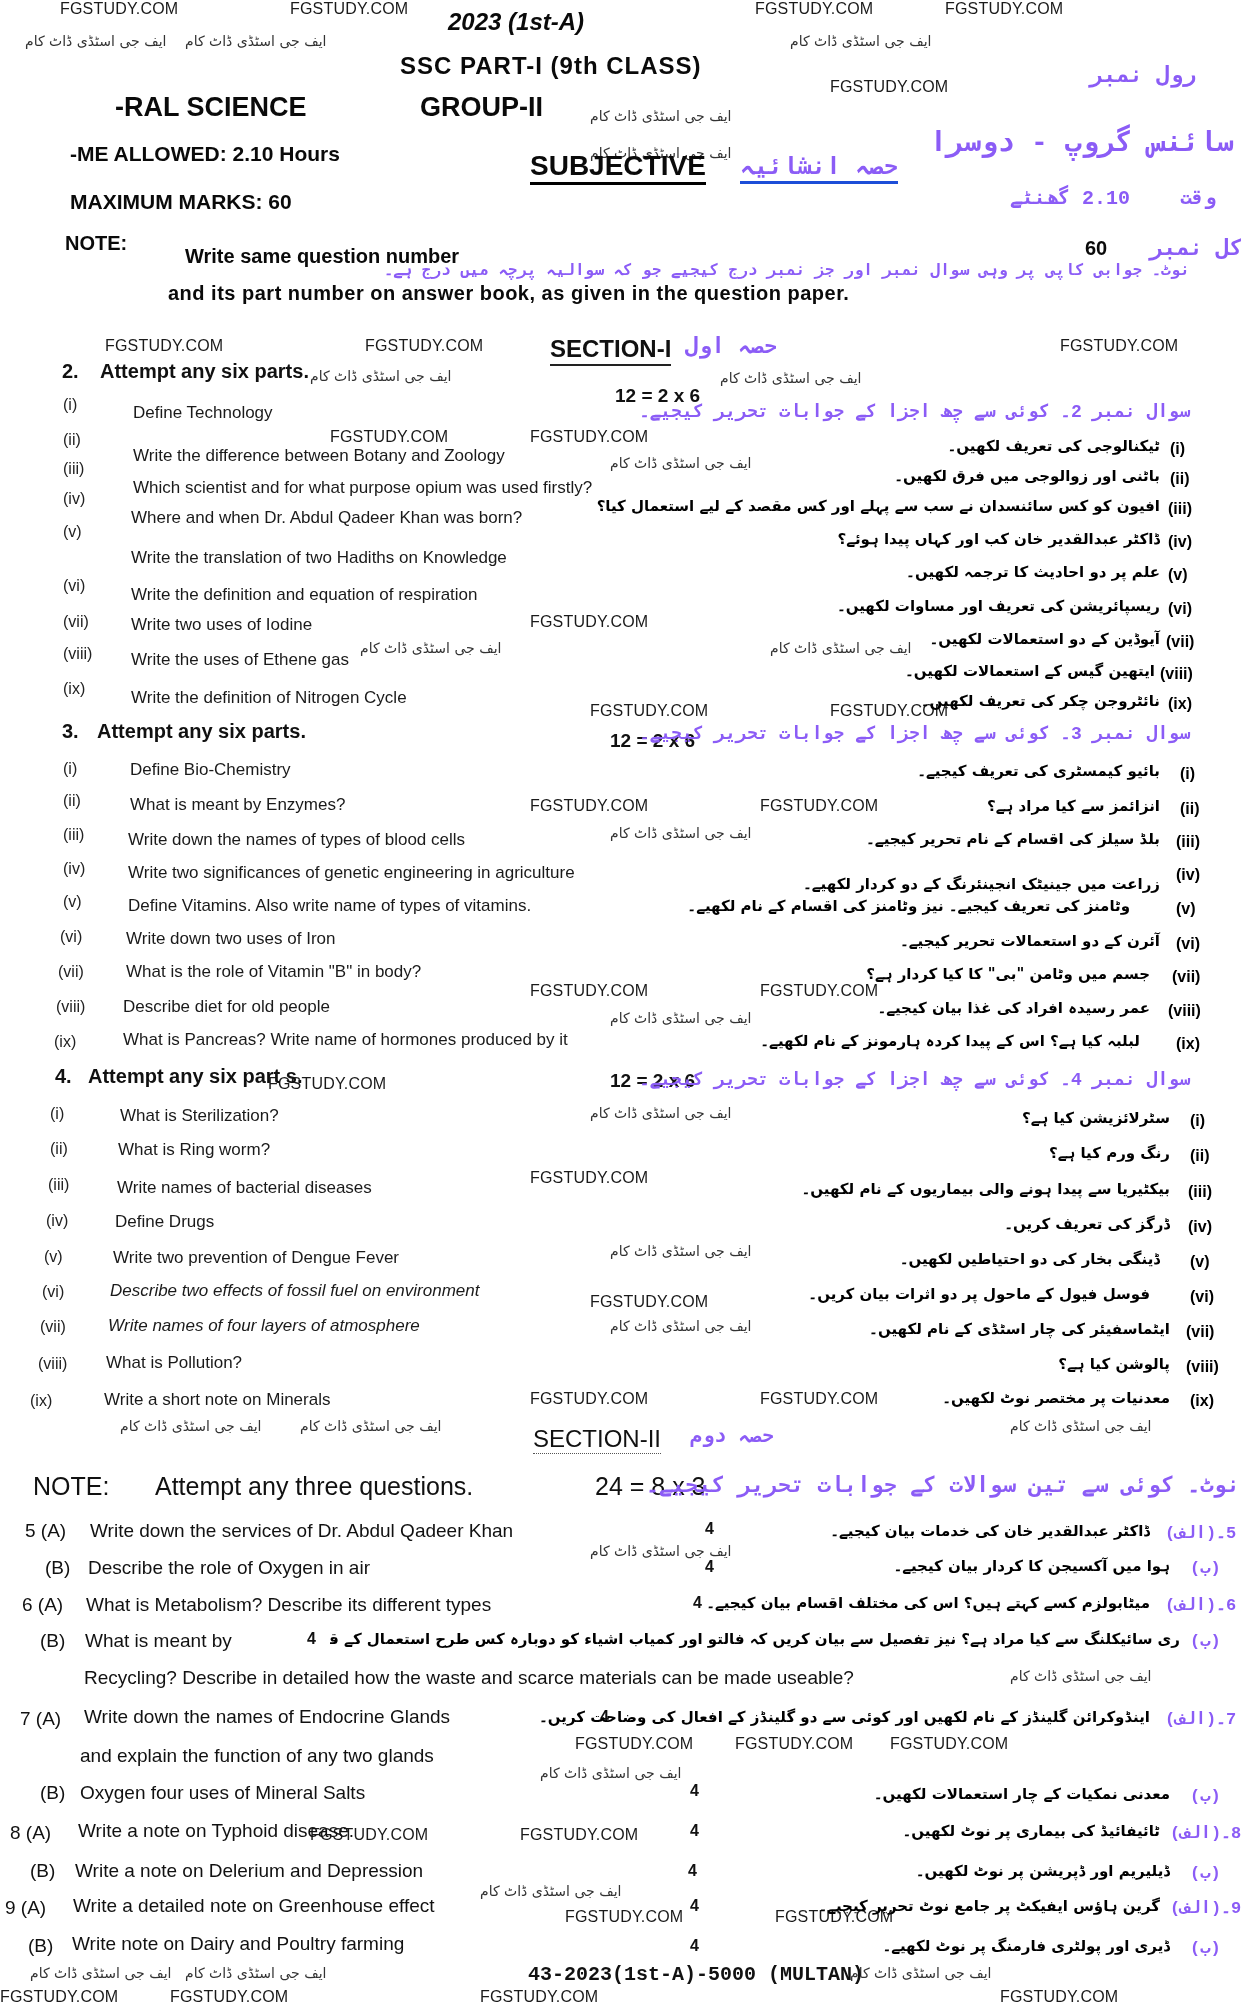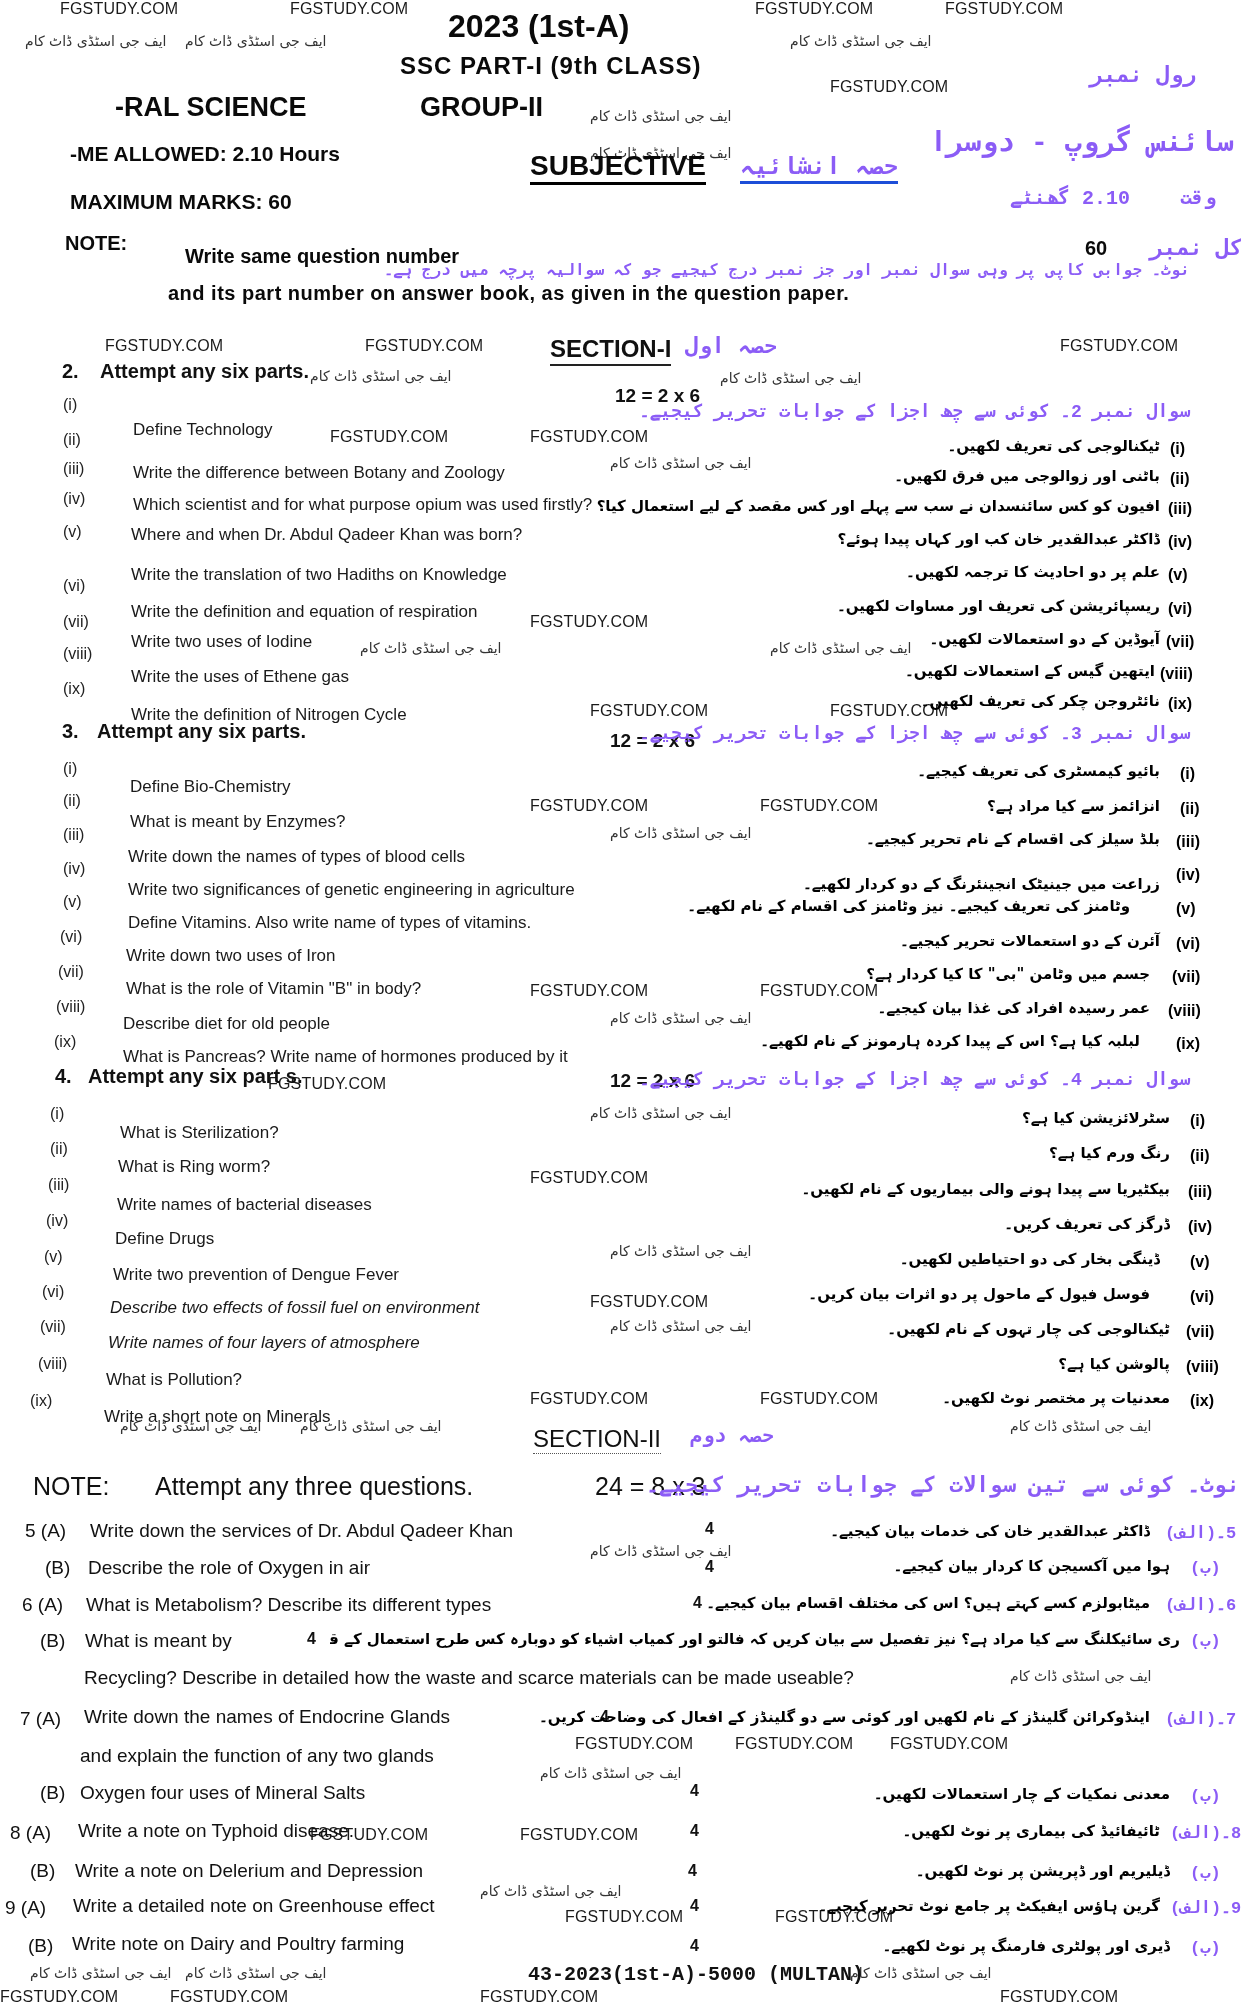--- a/index.html
+++ b/index.html
@@ -8,21 +8,21 @@
     font-family: "Liberation Sans", sans-serif; color: #111111;
   }
   .abs { position: absolute; white-space: nowrap; }
   .wm { font-family: "Liberation Sans", sans-serif; font-size: 16px; color: #1a1a1a; letter-spacing: 0.2px; }
   .urdu-wm { font-family: "DejaVu Sans", sans-serif; font-size: 14px; color: #333; direction: rtl; }
   .hdr-bold { font-family: "Liberation Sans", sans-serif; font-weight: bold; color: #0a0a0a; }
   .urdu-bold { font-family: Liberation Mono, monospace; direction: rtl; font-weight: bold; color: #8b5cf6; }
   .q-head { font-family: "Liberation Sans", sans-serif; font-weight: bold; font-size: 20px; }
   .marks { font-family: "Liberation Sans", sans-serif; font-weight: bold; font-size: 19px; }
   .part-num { font-family: "Liberation Sans", sans-serif; font-size: 16px; color: #222; }
-  .part-text { font-family: "Liberation Sans", sans-serif; font-size: 17px; color: #1a1a1a; margin-top: 17px; }
+  .part-text { font-family: "Liberation Sans", sans-serif; font-size: 17px; color: #1a1a1a; }
   .sec-title { font-family: "Liberation Sans", sans-serif; font-weight: bold; font-size: 24px; border-bottom: 2px solid #222; padding-bottom: 1px; }
   .urdu-row { font-family: "DejaVu Sans", sans-serif; direction: rtl; font-size: 15px; color: #000; font-weight: bold; }
   .urdu-num { font-family: "Liberation Sans", sans-serif; font-size: 16px; font-weight: bold; color: #000; }
   .long-q { font-family: "Liberation Sans", sans-serif; font-size: 19px; color: #111; }
   .long-num { font-family: "Liberation Sans", sans-serif; font-size: 19px; color: #111; }
   .four { font-family: "Liberation Sans", sans-serif; font-size: 16px; font-weight: bold; }
 </style>
 </head>
 <body>
 
@@ -81,21 +81,21 @@
   <span class="abs urdu-wm" style="left:30px;top:1965px;">ایف جی اسٹڈی ڈاٹ کام</span>
   <span class="abs urdu-wm" style="left:185px;top:1965px;">ایف جی اسٹڈی ڈاٹ کام</span>
   <span class="abs urdu-wm" style="left:850px;top:1965px;">ایف جی اسٹڈی ڈاٹ کام</span>
   <span class="abs wm" style="left:0px;top:1988px;">FGSTUDY.COM</span>
   <span class="abs wm" style="left:170px;top:1988px;">FGSTUDY.COM</span>
   <span class="abs wm" style="left:480px;top:1988px;">FGSTUDY.COM</span>
   <span class="abs wm" style="left:1000px;top:1988px;">FGSTUDY.COM</span>
 </div>
 
 <div>
-  <span class="abs hdr-bold" style="left:448px;top:8px;font-size:32px;">2023 (1st-A)</span>
+  <span class="abs hdr-bold" style="left:448px;top:8px;font-size:24px;font-style:italic;">2023 (1st-A)</span>
   <span class="abs hdr-bold" style="left:400px;top:52px;font-size:24px;letter-spacing:1px;">SSC PART-I (9th CLASS)</span>
   <span class="abs urdu-bold" style="left:1090px;top:62px;font-size:22px;">رول نمبر</span>
 
   <span class="abs hdr-bold" style="left:115px;top:92px;font-size:27px;">-RAL SCIENCE</span>
   <span class="abs hdr-bold" style="left:420px;top:92px;font-size:27px;">GROUP-II</span>
   <span class="abs urdu-bold" style="left:930px;top:125px;font-size:28px;">جنرل سائنس گروپ - دوسرا</span>
 
   <span class="abs hdr-bold" style="left:70px;top:142px;font-size:21px;">-ME ALLOWED: 2.10 Hours</span>
   <span class="abs hdr-bold" style="left:530px;top:150px;font-size:28px;border-bottom:3px solid #000;">SUBJECTIVE</span>
   <span class="abs urdu-bold" style="left:740px;top:152px;font-size:24px;border-bottom:3px solid #1d4ed8;">حصہ انشائیہ</span>
@@ -237,21 +237,21 @@
     <span class="abs urdu-row" style="left:1040px;top:1144px;width:130px;">رنگ ورم کیا ہے؟</span>
     <span class="abs urdu-num" style="left:1188px;top:1183px;">(iii)</span>
     <span class="abs urdu-row" style="left:860px;top:1180px;width:310px;">بیکٹیریا سے پیدا ہونے والی بیماریوں کے نام لکھیں۔</span>
     <span class="abs urdu-num" style="left:1188px;top:1218px;">(iv)</span>
     <span class="abs urdu-row" style="left:1010px;top:1215px;width:160px;">ڈرگز کی تعریف کریں۔</span>
     <span class="abs urdu-num" style="left:1190px;top:1253px;">(v)</span>
     <span class="abs urdu-row" style="left:960px;top:1250px;width:200px;">ڈینگی بخار کی دو احتیاطیں لکھیں۔</span>
     <span class="abs urdu-num" style="left:1190px;top:1288px;">(vi)</span>
     <span class="abs urdu-row" style="left:870px;top:1285px;width:280px;">فوسل فیول کے ماحول پر دو اثرات بیان کریں۔</span>
     <span class="abs urdu-num" style="left:1186px;top:1323px;">(vii)</span>
-    <span class="abs urdu-row" style="left:910px;top:1320px;width:260px;">ٹیکنالوجی کی چار تہوں کے نام لکھیں۔</span>
+    <span class="abs urdu-row" style="left:910px;top:1320px;width:260px;">ایٹماسفیئر کی چار اسٹڈی کے نام لکھیں۔</span>
     <span class="abs urdu-num" style="left:1186px;top:1358px;">(viii)</span>
     <span class="abs urdu-row" style="left:1040px;top:1355px;width:130px;">پالوشن کیا ہے؟</span>
     <span class="abs urdu-num" style="left:1190px;top:1392px;">(ix)</span>
     <span class="abs urdu-row" style="left:980px;top:1389px;width:190px;">معدنیات پر مختصر نوٹ لکھیں۔</span>
   </div>
 </div>
 
 <div>
   <span class="abs" style="left:533px;top:1425px;font-family:'Liberation Sans',sans-serif;font-size:24px;border-bottom:1px dotted #555;">SECTION-II</span>
   <span class="abs urdu-bold" style="left:690px;top:1423px;font-size:20px;">حصہ دوم</span>

